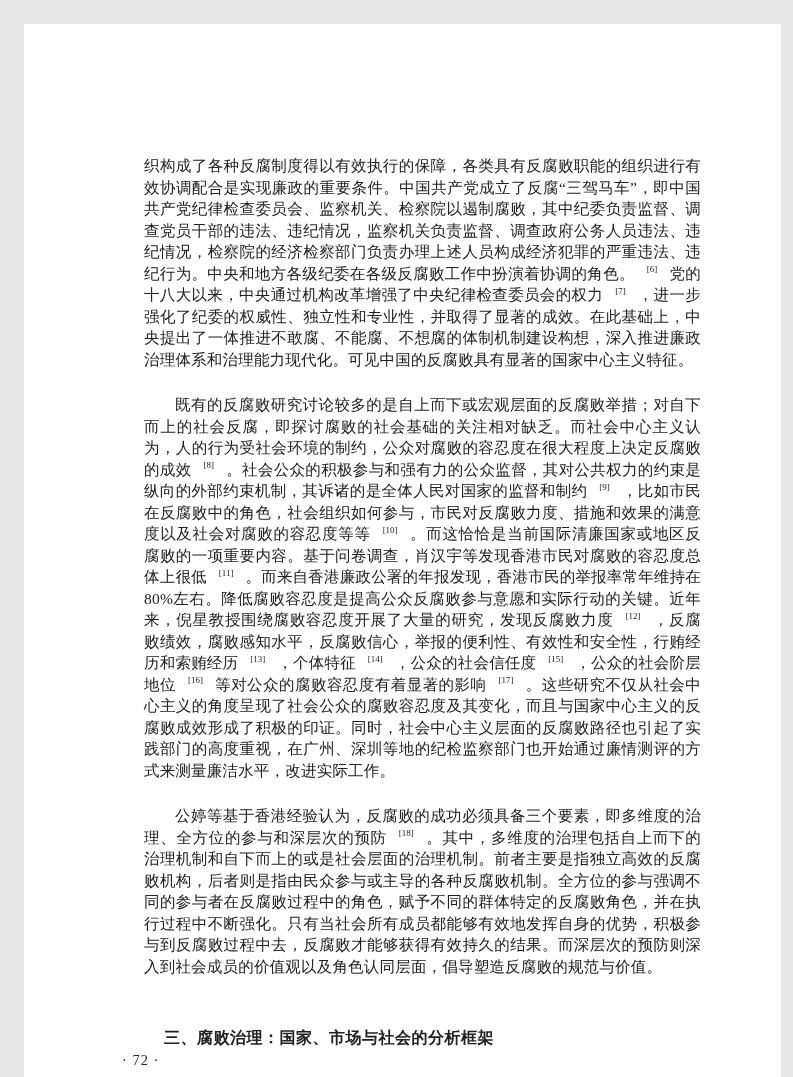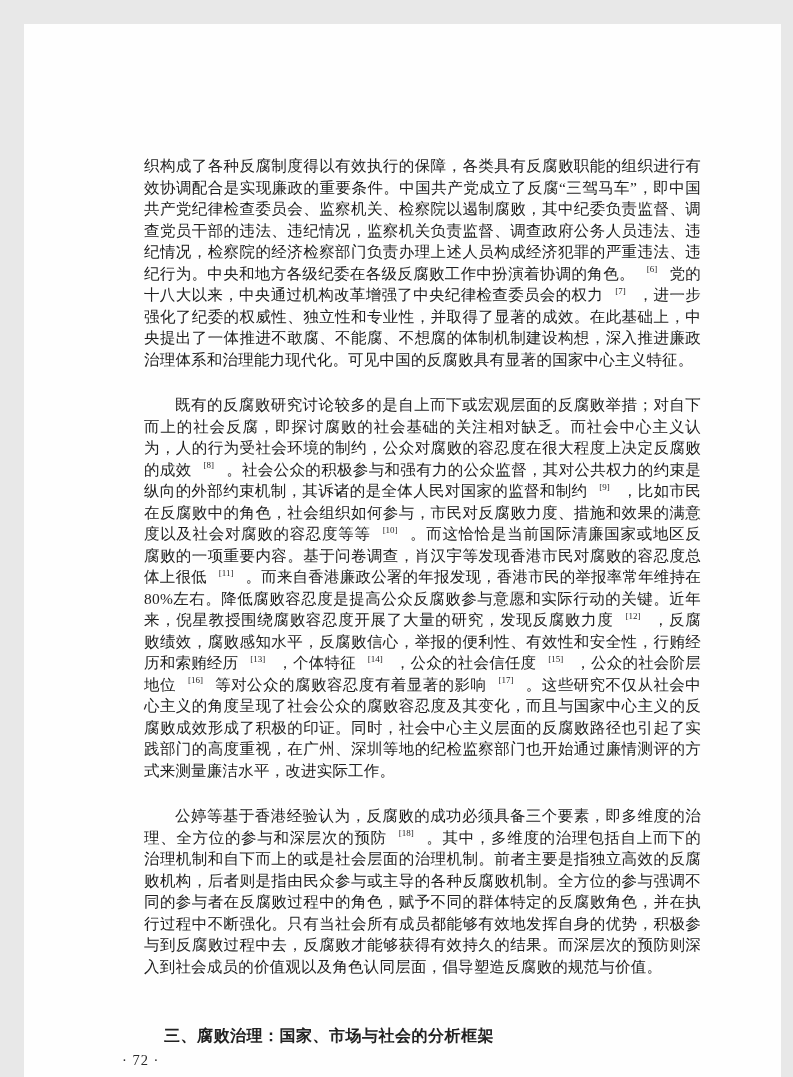--- a/index.html
+++ b/index.html
@@ -27,21 +27,21 @@
   }
   .para { margin: 0; }
   .para.indent { text-indent: 2em; }
   sup.cite {
     font-size: 9px;
     line-height: 0;
     vertical-align: super;
     letter-spacing: 0;
   }
   .heading {
-    font-family: Liberation Mono, monospace;
+    font-family: Liberation Serif, serif;
     font-weight: bold;
     font-size: 16px;
     letter-spacing: 0.5px;
     text-indent: 2em;
     margin: 14px 0 15px 0;
     text-align: left;
   }
   .page-number {
     position: absolute;
     left: 86px;

